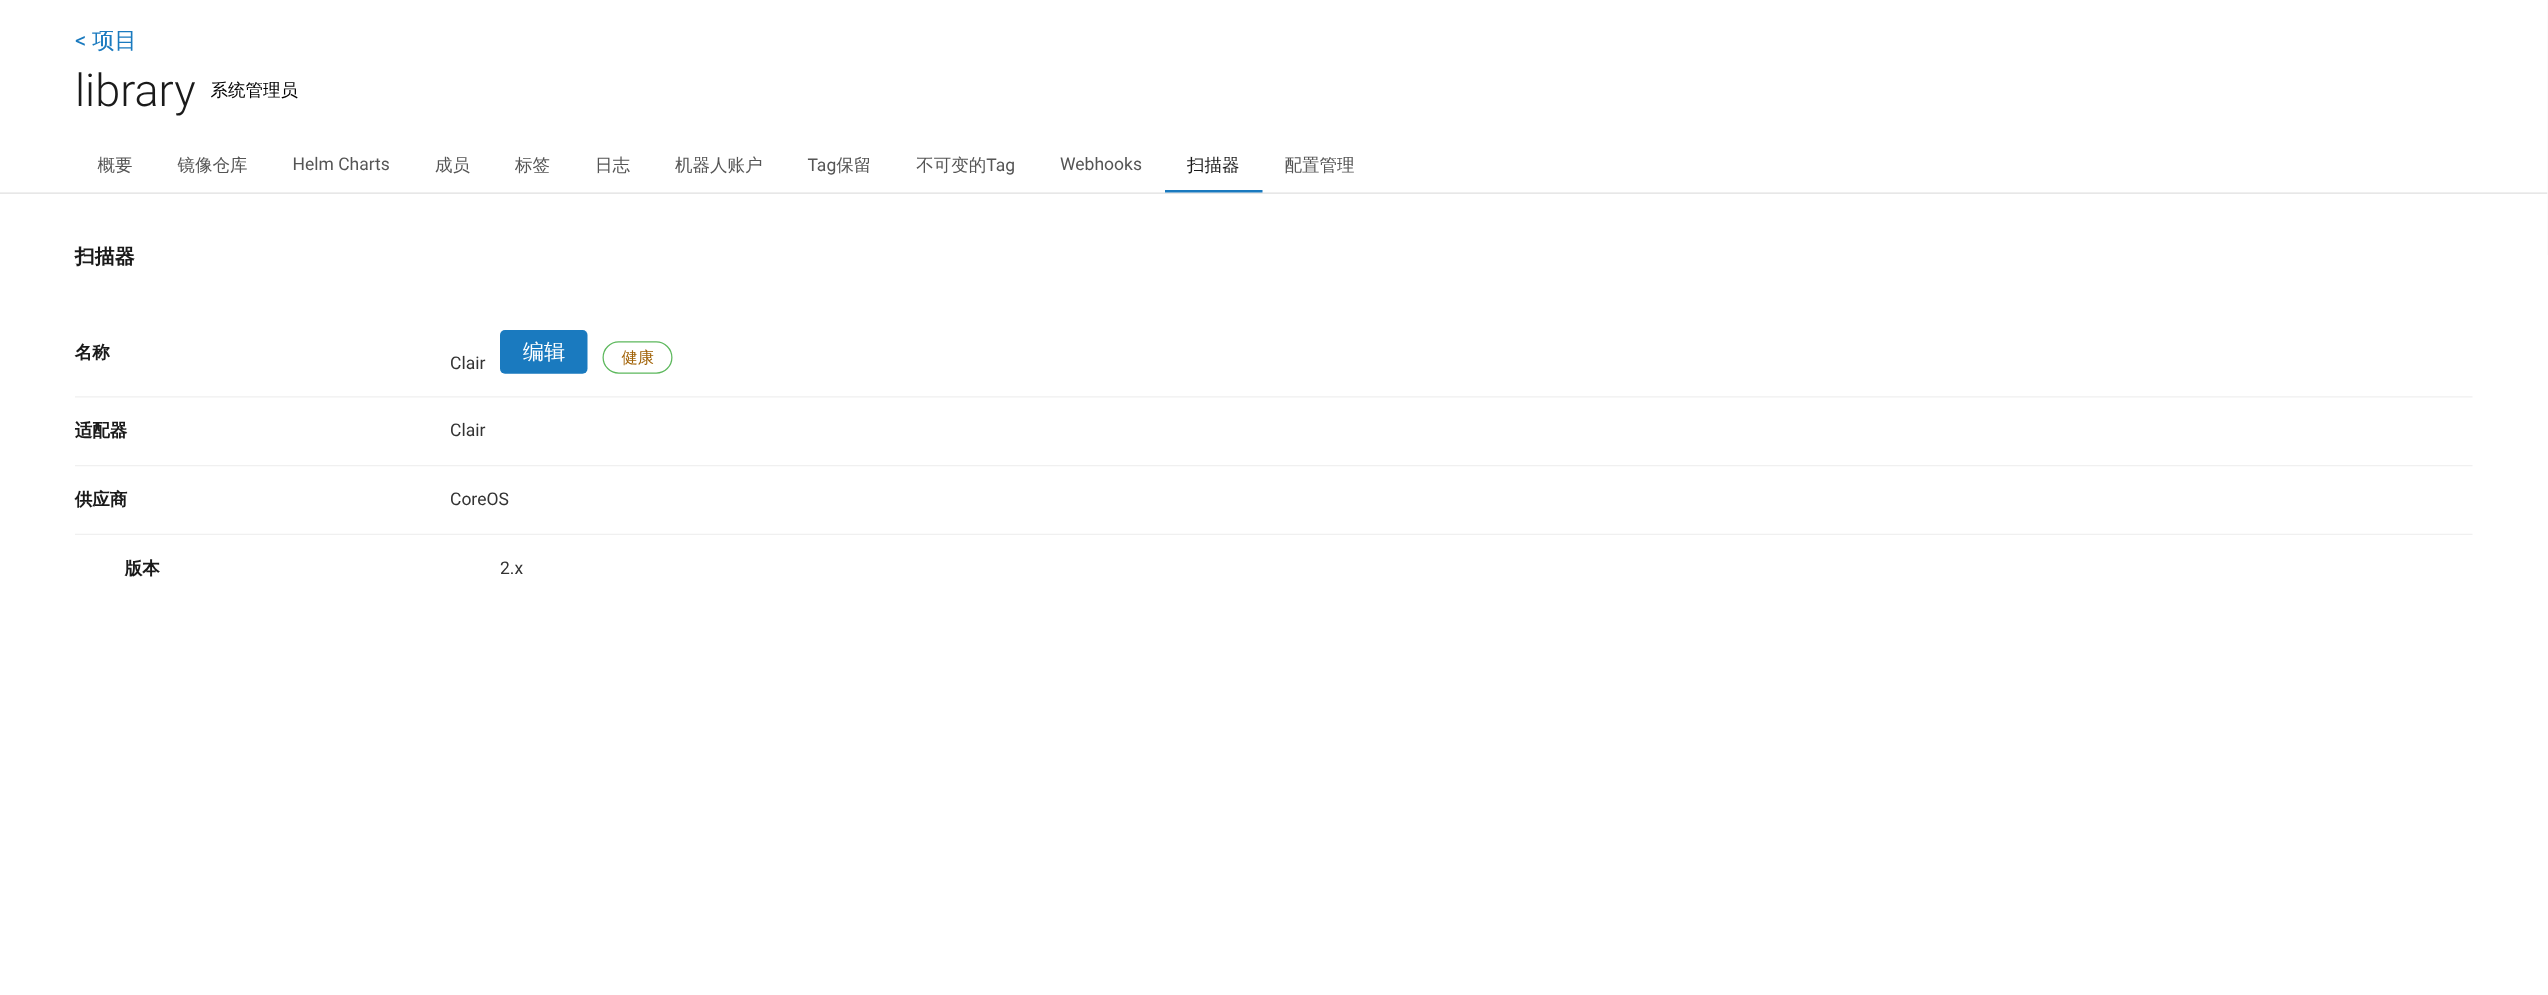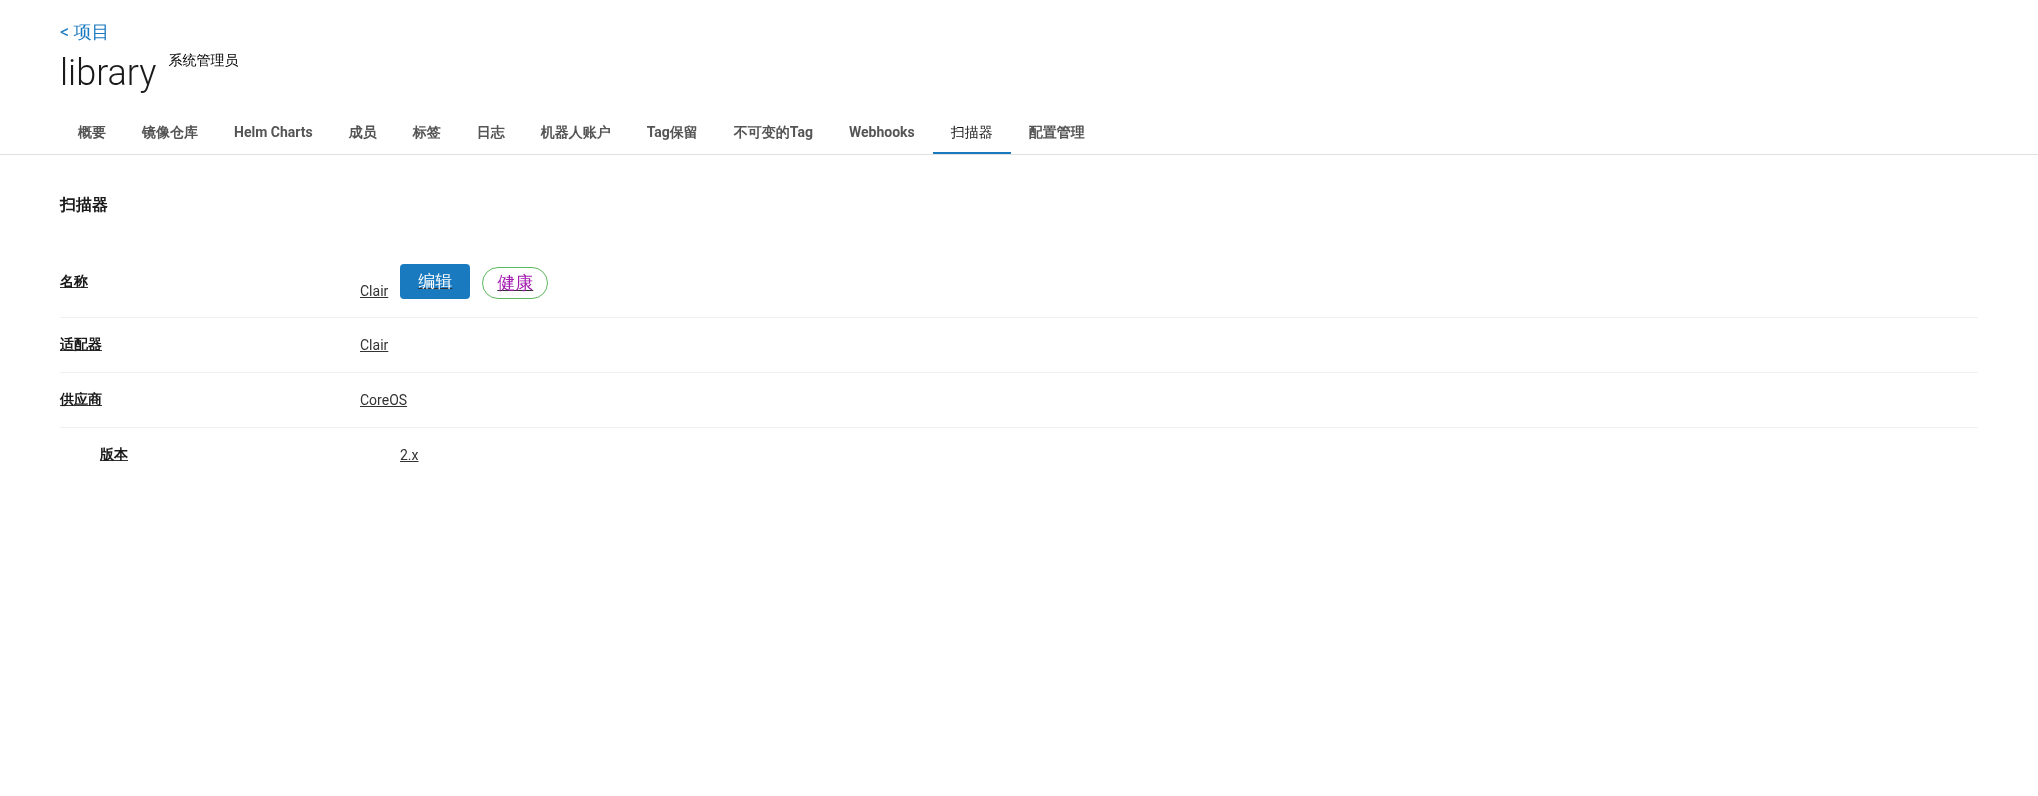--- a/index.html
+++ b/index.html
@@ -27,21 +27,21 @@
       cursor: pointer;
       text-decoration: none;
       display: inline-block;
       margin-bottom: 8px;
     }
     .project-title {
       font-size: 36px;
       font-weight: 300;
       color: #1a1a1a;
       display: flex;
-      align-items: flex-start;
+      align-items: center;
       gap: 12px;
       margin-bottom: 20px;
     }
     .project-role {
       font-size: 14px;
       color: #000000;
       font-weight: 400;
     }
     .nav-tabs {
       display: flex;
@@ -51,21 +51,20 @@
     }
     .nav-tab {
       padding: 10px 18px;
       cursor: pointer;
       font-size: 14px;
       color: #555;
       border-bottom: 2px solid transparent;
       white-space: nowrap;
       text-decoration: none;
       display: inline-block;
-      font-weight: bold;
     }
     .nav-tab.active {
       color: #1a1a1a;
       border-bottom: 2px solid #1a7abf;
       font-weight: 500;
     }
     .content-area {
       padding: 40px 60px;
     }
     .section-title {
@@ -77,21 +76,20 @@
     .info-table {
       display: flex;
       flex-direction: column;
       gap: 0;
     }
     .info-row {
       display: flex;
       align-items: center;
       padding: 18px 0;
       border-bottom: 1px solid #f0f0f0;
-      text-decoration: underline;
     }
     .info-row:last-child {
       border-bottom: none;
       margin-left: 40px;
     }
     .info-label {
       width: 300px;
       font-weight: 600;
       font-size: 14px;
       color: #1a1a1a;
@@ -109,25 +107,25 @@
       color: #fff;
       border: none;
       padding: 6px 18px;
       border-radius: 4px;
       cursor: pointer;
       font-size: 17px;
       font-weight: 500;
     }
     .status-badge {
       border: 1.5px solid #5cb85c;
-      color: #a21caf;
+      color: #a16207;
       background: transparent;
       border-radius: 20px;
       padding: 3px 14px;
-      font-size: 18px;
+      font-size: 13px;
     }
     .url-text {
       color: #333;
     }
   </style>
 </head>
 <body>
 
 <div class="page-container">
   <div class="top-header">

